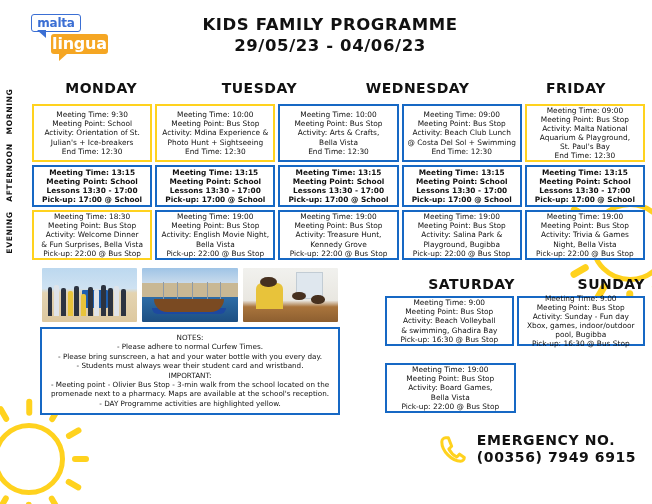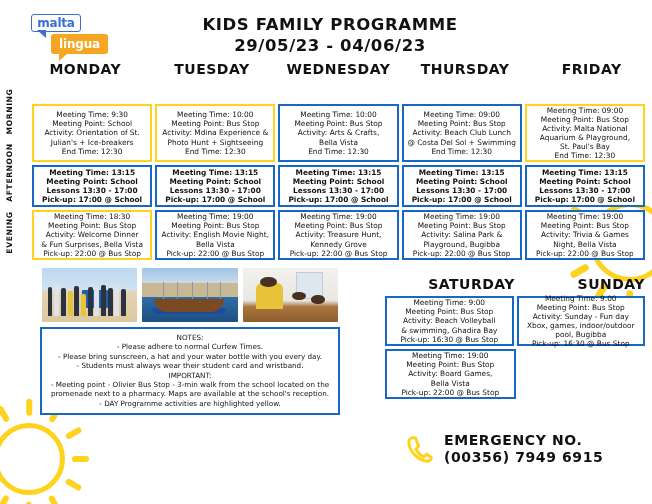--- a/index.html
+++ b/index.html
@@ -68,21 +68,21 @@
     left: 5px; bottom: -7px;
     width: 0; height: 0;
     border-left: 9px solid transparent;
     border-top: 8px solid #3b6fd4;
   }
   #logo-lingua {
     left: 20px; top: 20px;
     width: 57px; height: 20px;
     background: #F5A623;
     color: #ffffff;
-    font-size: 12px;
+    font-size: 16px;
     line-height: 20px;
   }
   #logo-lingua:after {
     content: "";
     position: absolute;
     left: 8px; bottom: -7px;
     width: 0; height: 0;
     border-right: 9px solid transparent;
     border-top: 8px solid #F5A623;
   }
@@ -98,21 +98,21 @@
     font-weight: bold;
     font-size: 16.5px;
     line-height: 21px;
     letter-spacing: 0.6px;
     color: #111;
   }
 
   
   #weekday-headers {
     position: absolute;
-    left: 32px; top: 61px;
+    left: 32px; top: 80px;
     width: 613px;
     display: flex;
     gap: 20px;
   }
   #weekday-headers .day-head {
     flex: 1 1 0;
     text-align: center;
     font-weight: bold;
     font-size: 14px;
     letter-spacing: 0.5px;
@@ -182,21 +182,21 @@
     text-align: right;
     font-weight: bold;
     font-size: 14px;
     letter-spacing: 0.5px;
   }
   #weekend-grid {
     position: absolute;
     left: 385px; top: 296px;
     width: 260px;
   }
-  #weekend-grid .wk-row { display: flex; width: 100%; margin-bottom: 3px; }
+  #weekend-grid .wk-row { display: flex; width: 100%; margin-bottom: 17px; }
   #weekend-grid .cell { height: 50px; }
   #weekend-grid .cell.empty { border: none; background: transparent; }
 
   
   #photo-strip {
     position: absolute;
     left: 42px; top: 268px;
     width: 296px; height: 54px;
     display: flex;
     gap: 5px;
@@ -258,25 +258,26 @@
   #notes .note-line {
     font-size: 7.2px;
     line-height: 9.4px;
     color: #111;
     text-align: center;
   }
 
   
   #emergency {
     position: absolute;
-    left: 406px; top: 432px;
+    left: 430px; top: 432px;
     width: 215px;
     display: flex;
     align-items: center;
     gap: 8px;
+    justify-content: center;
   }
   #phone-icon { width: 30px; height: 30px; flex: 0 0 30px; }
   #emergency .em-text { text-align: left; }
   #emergency .em-line {
     font-weight: bold;
     font-size: 14px;
     line-height: 17px;
     letter-spacing: 0.6px;
     color: #111;
     white-space: nowrap;
@@ -318,21 +319,20 @@
 
 <div id="title-block">
   <div class="t-line">KIDS FAMILY PROGRAMME</div>
   <div class="t-line">29/05/23 - 04/06/23</div>
 </div>
 
 <div id="weekday-headers">
   <div class="day-head">MONDAY</div>
   <div class="day-head">TUESDAY</div>
   <div class="day-head">WEDNESDAY</div>
-  <div class="day-head">THURSDAY</div>
   <div class="day-head">FRIDAY</div>
 </div>
 
 <div class="period-label" id="label-morning">MORNING</div>
 <div class="period-label" id="label-afternoon">AFTERNOON</div>
 <div class="period-label" id="label-evening">EVENING</div>
 
 <div id="grid">
   <div class="grid-row" id="row-morning">
       <div class="cell yellow">

